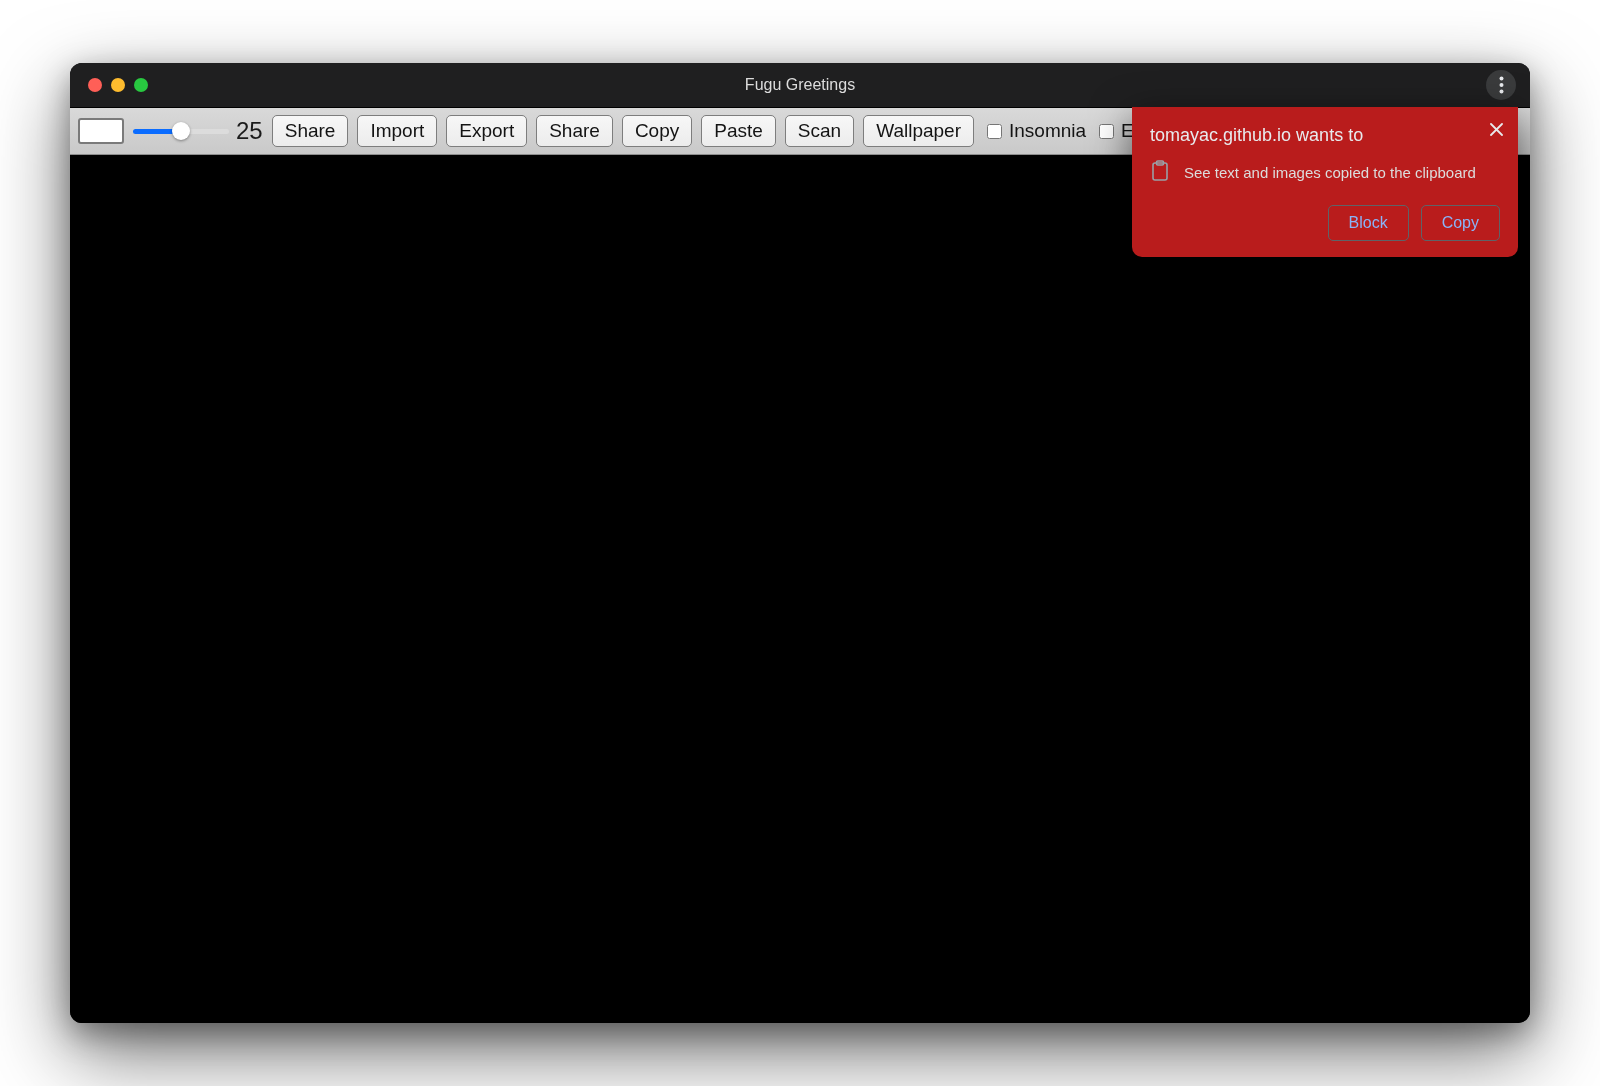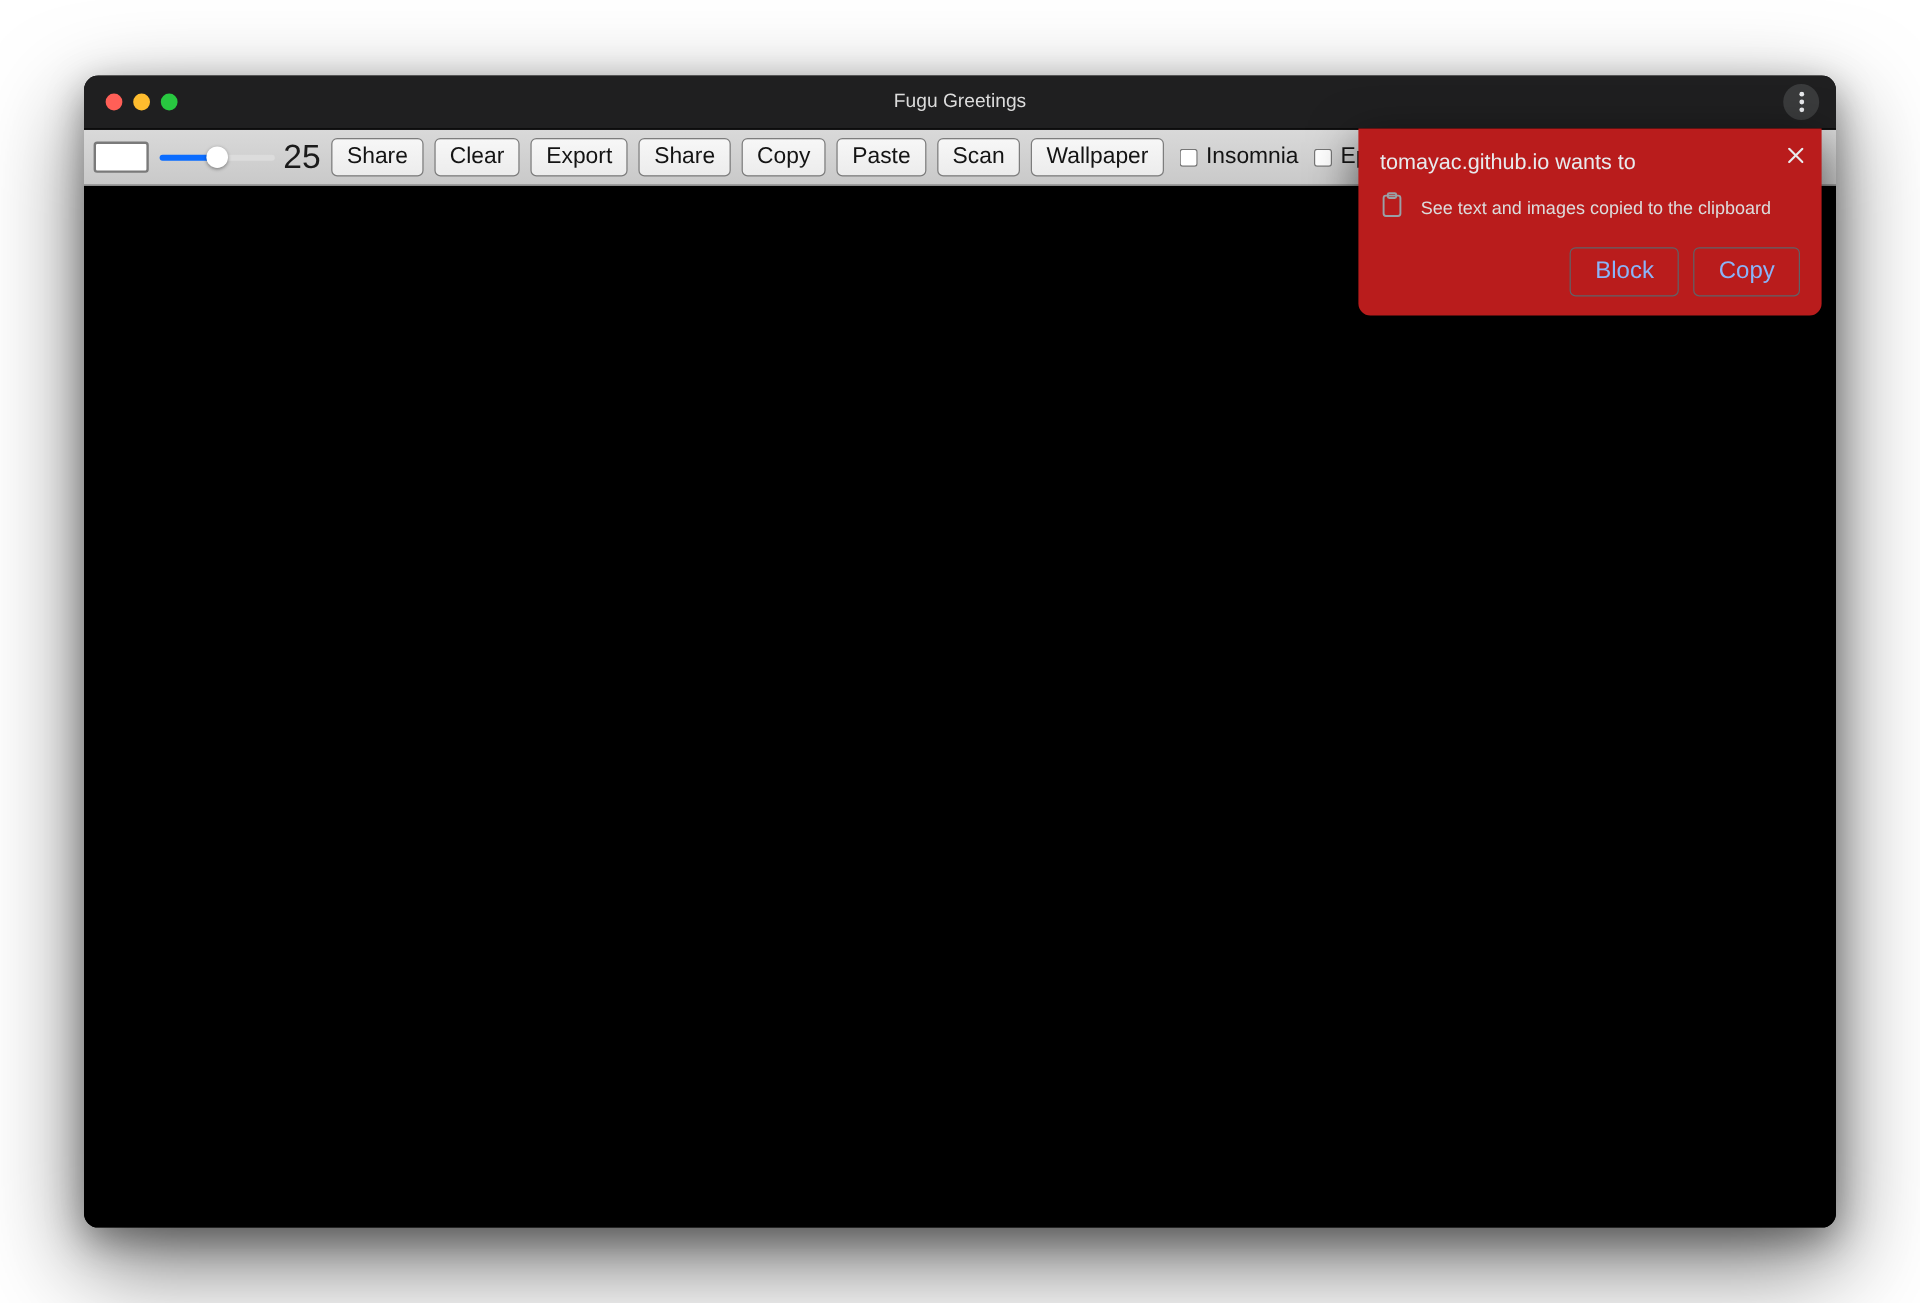--- a/index.html
+++ b/index.html
@@ -116,21 +116,21 @@
     position: absolute; top: 50%;
     width: 18px; height: 18px; margin-left: -9px;
     background: #ffffff;
     border-radius: 50%;
     box-shadow: 0 1px 3px rgba(0,0,0,0.4);
     transform: translateY(-50%);
   }
 
   .slider-value {
     color: #1b1b1b;
-    font-size: 28px;
+    font-size: 24px;
     min-width: 24px;
     text-align: left;
     margin-left: -2px;
   }
 
   .tb-button {
     background: linear-gradient(#f7f7f7, #ececec);
     border: 1px solid #7d7d7d;
     border-radius: 5px;
     padding: 4px 12px;
@@ -201,21 +201,21 @@
     display: flex;
     justify-content: flex-end;
     gap: 12px;
   }
   .prompt-btn {
     background: transparent;
     border: 1px solid #5f6368;
     color: #8ab4f8;
     border-radius: 5px;
     padding: 8px 20px;
-    font-size: 20px;
+    font-size: 16px;
     cursor: pointer;
   }
 </style>
 </head>
 <body>
 
 <div class="page-bg">
   <div class="window">
 
     <div class="titlebar">
@@ -238,21 +238,21 @@
       <div class="color-swatch"></div>
 
       <div class="slider" id="brush-slider">
         <div class="track-left" style="width: 50%;"></div>
         <div class="track-right" style="width: 50%;"></div>
         <div class="thumb" style="left: 50%;"></div>
       </div>
       <span class="slider-value">25</span>
 
       <button class="tb-button">Share</button>
-      <button class="tb-button">Clear</button>
+      <button class="tb-button">Import</button>
       <button class="tb-button">Export</button>
       <button class="tb-button">Share</button>
       <button class="tb-button">Copy</button>
       <button class="tb-button">Paste</button>
       <button class="tb-button">Scan</button>
       <button class="tb-button">Wallpaper</button>
 
       <label class="chk-wrap">
         <input type="checkbox" id="chk-insomnia" style="">
         <span>Insomnia</span>

